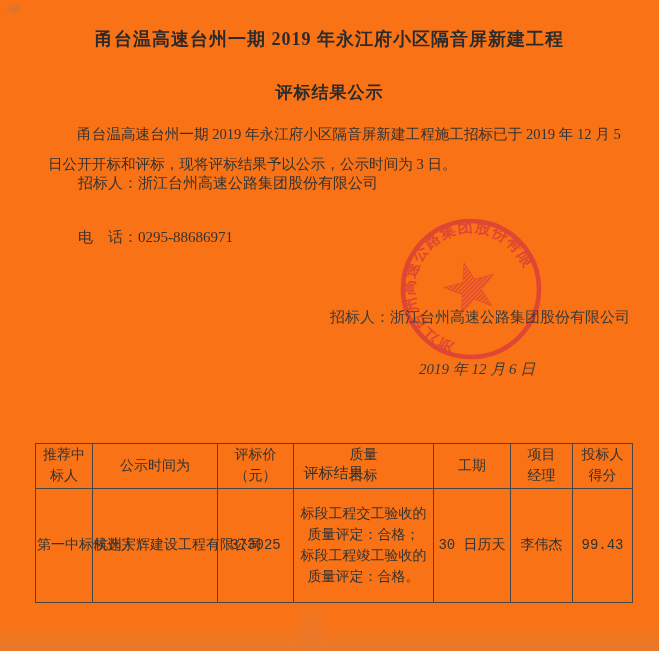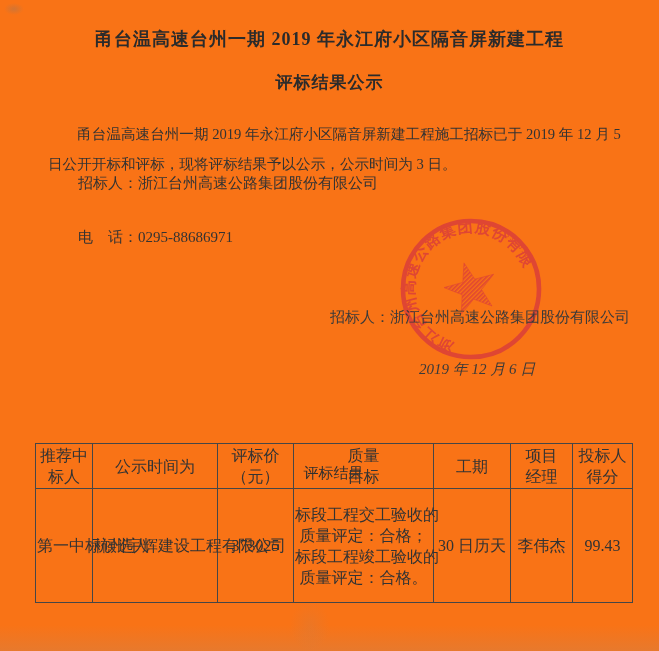--- a/index.html
+++ b/index.html
@@ -26,21 +26,21 @@
   }
   .scan-smudge{
     position:absolute;left:290px;top:600px;width:40px;height:51px;
     background:radial-gradient(ellipse at center, rgba(140,140,140,.12), rgba(140,140,140,0) 70%);
   }
   .title{
     position:absolute;left:0;width:659px;text-align:center;
     font-weight:bold;color:#2b2b2b;letter-spacing:1px;
   }
   .title-1{top:27px;font-size:18px;}
-  .title-2{top:71px;font-size:17px;}
+  .title-2{top:81px;font-size:17px;}
   .paragraph{
     position:absolute;left:48px;top:119px;width:590px;
     font-size:14.6px;line-height:30px;color:#333;
     white-space:pre;text-indent:2em;
   }
   .info-line{
     position:absolute;left:78px;font-size:15px;color:#333;white-space:pre;
   }
   .info-0{top:174px;}
   .info-1{top:201px;}
@@ -57,21 +57,21 @@
     position:absolute;left:402px;top:360px;width:150px;text-align:center;
     font-size:15px;color:#3a3a3a;z-index:5;white-space:pre;font-style:italic;
   }
   .table-title{
     position:absolute;left:35px;top:416px;width:597px;text-align:center;
     font-size:15px;color:#2f2f2f;margin-top:48px;
   }
   table.results{
     position:absolute;left:35px;top:443px;width:597px;
     border-collapse:collapse;table-layout:fixed;
-    font-size:16px;color:#333;
+    font-size:14px;color:#333;font-family:Liberation Mono, monospace;
   }
   table.results th, table.results td{
     border:1px solid #464646;
     text-align:center;vertical-align:middle;
     font-weight:normal;
     padding:1px;
     line-height:21px;
     white-space:pre;
   }
   table.results thead tr{height:45px;}

